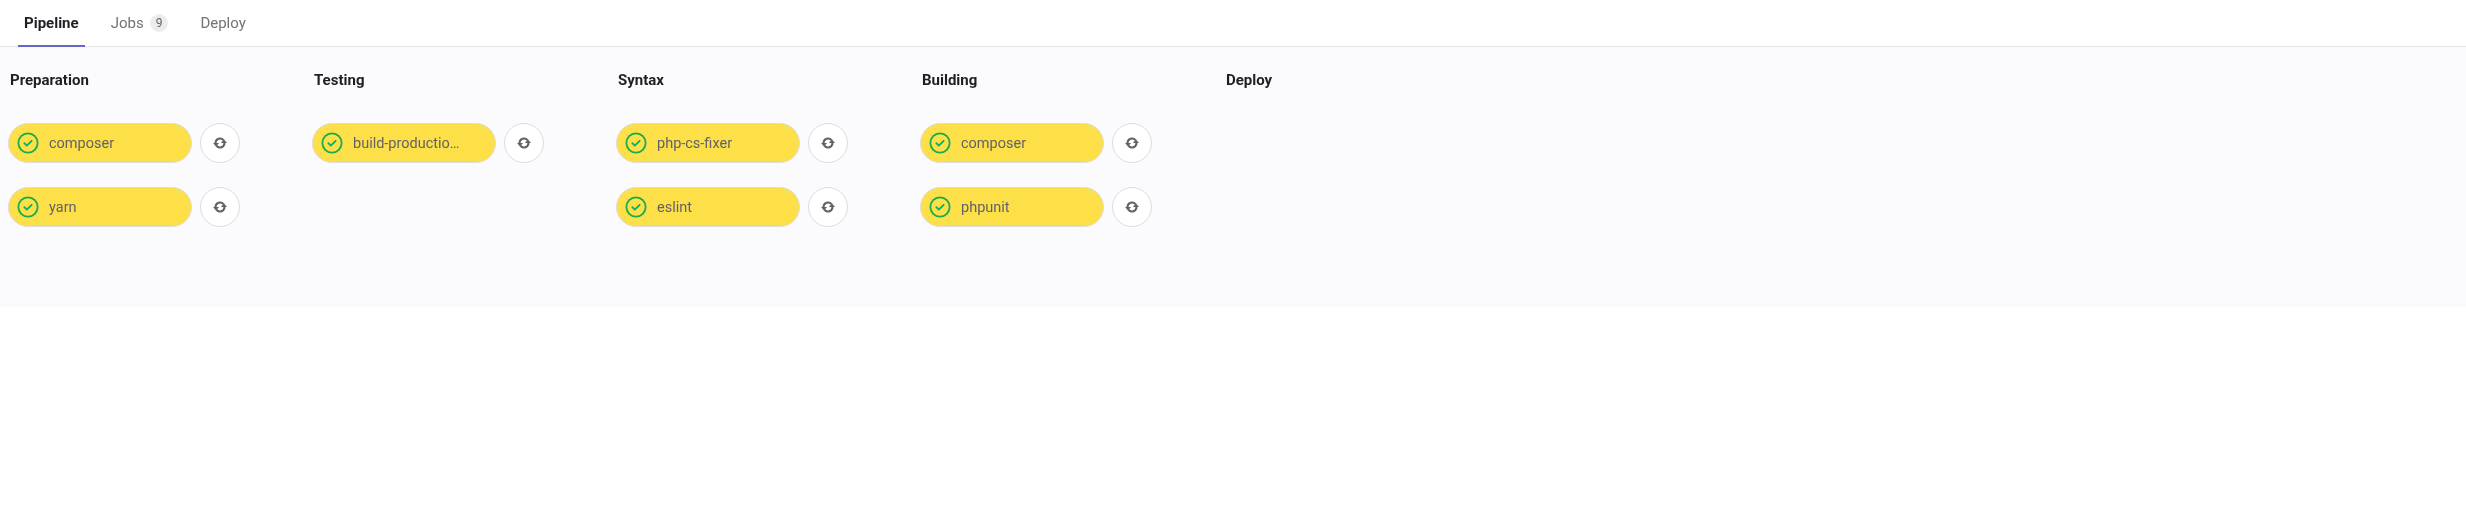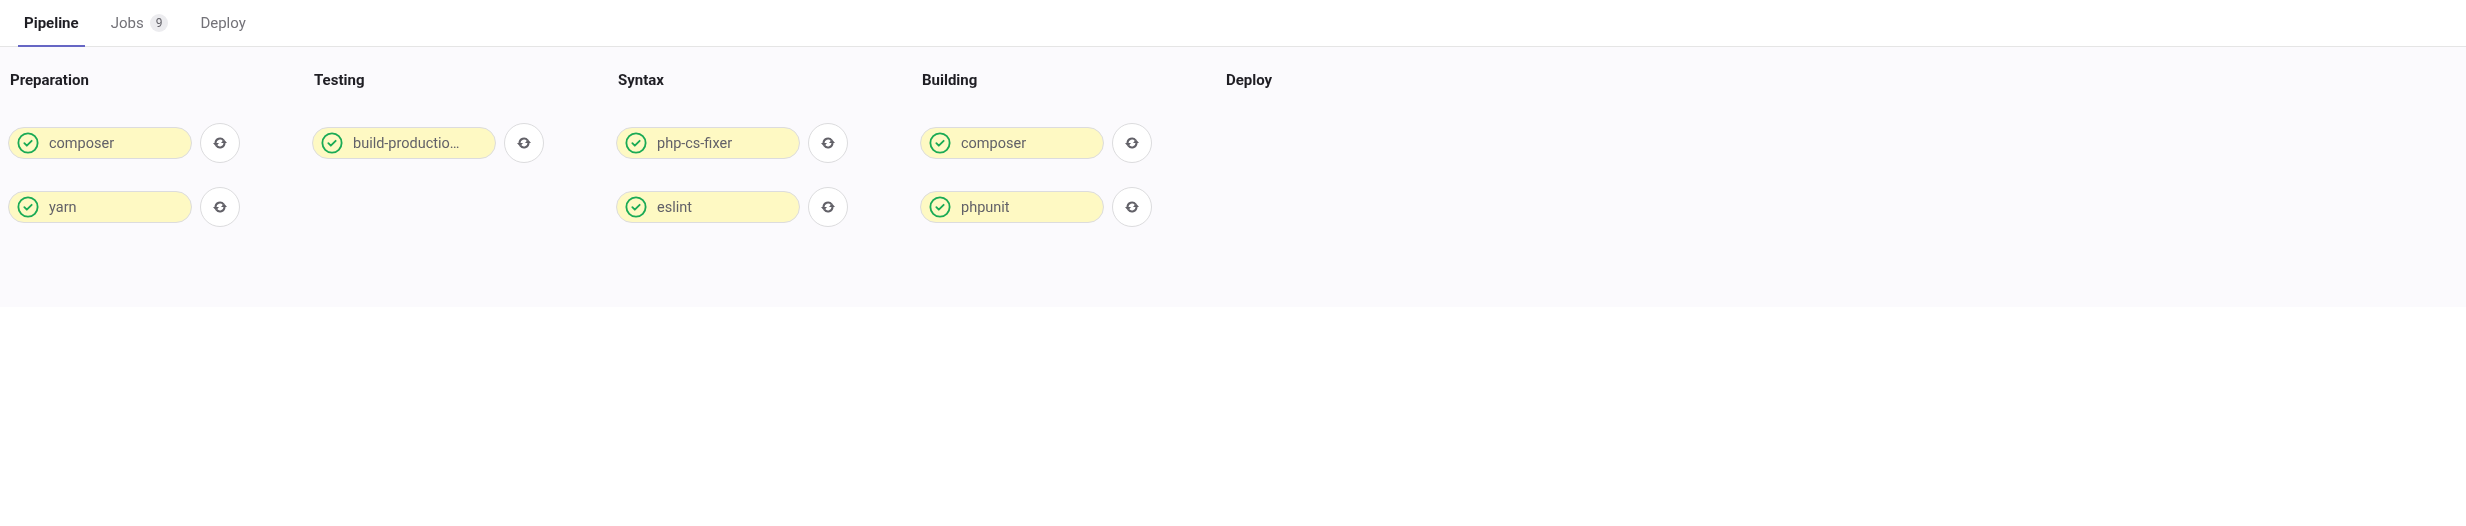--- a/index.html
+++ b/index.html
@@ -82,24 +82,24 @@
   }
   .job-row {
     display: flex;
     align-items: center;
     gap: 8px;
   }
   .job-pill {
     flex: 1;
     display: flex;
     align-items: center;
-    height: 32px;
+    height: 40px;
     border: 1px solid #dcdcde;
     border-radius: 20px;
-    background: #fef9c3;
+    background: #fde047;
     padding: 0 14px 0 8px;
     gap: 10px;
     cursor: pointer;
     min-width: 0;
   }
   .status-icon {
     width: 22px;
     height: 22px;
     flex-shrink: 0;
   }

